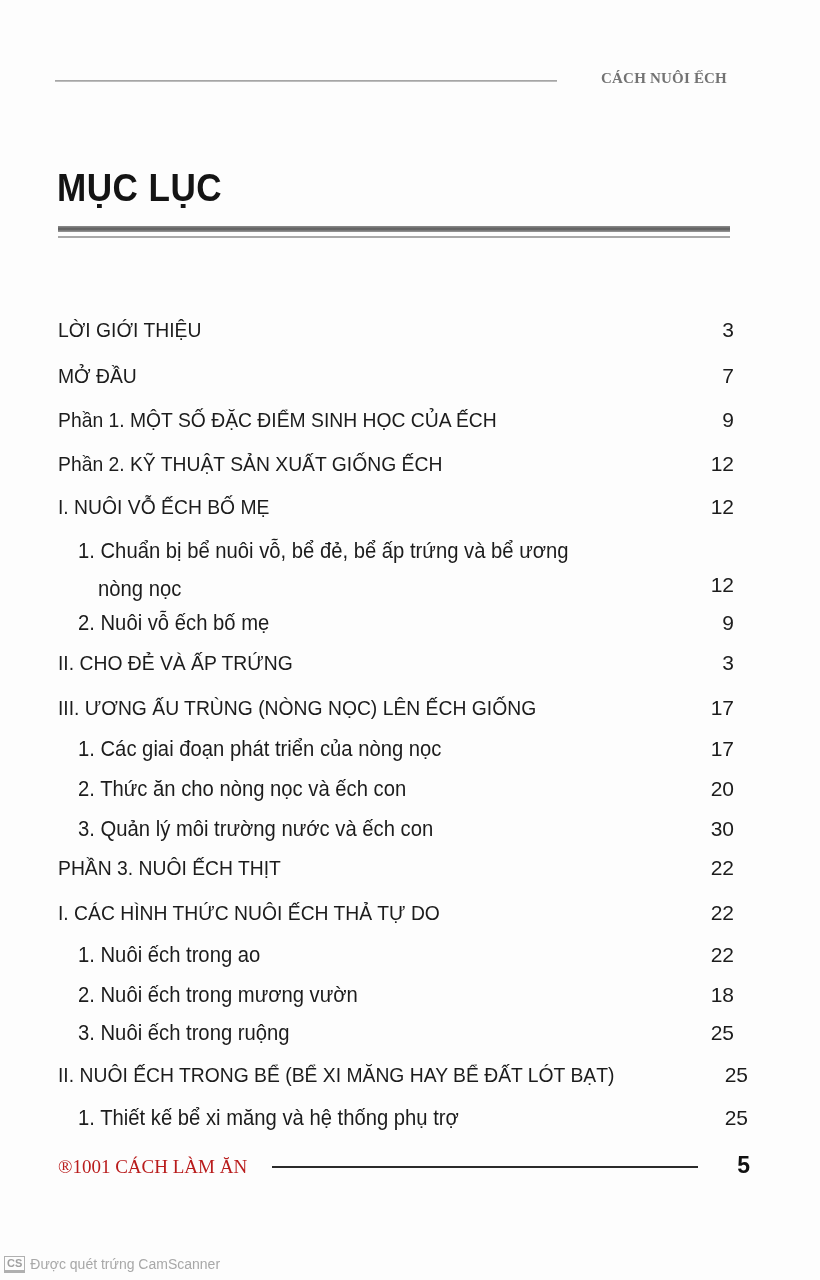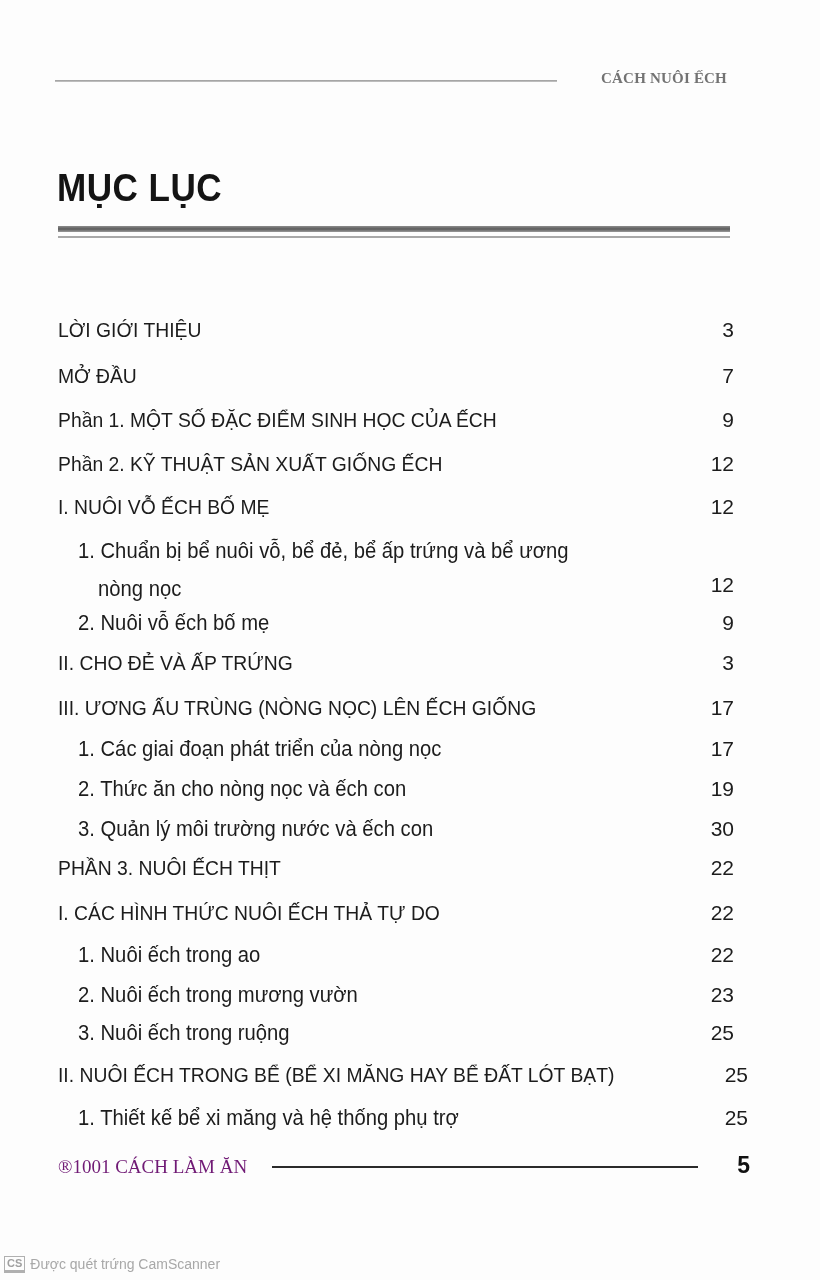--- a/index.html
+++ b/index.html
@@ -125,21 +125,21 @@
       top: 1152px;
       width: 692px;
       height: 34px;
     }
     .run-footer .series {
       position: absolute;
       left: 0;
       top: 4px;
       font-family: "Liberation Serif", "DejaVu Serif", serif;
       font-size: 19px;
-      color: #701a75;
+      color: #b91c1c;
     }
     .run-footer .rule {
       position: absolute;
       left: 214px;
       top: 14px;
       width: 426px;
       height: 2px;
       background: #2a2a2a;
     }
     .run-footer .folio {
@@ -225,41 +225,41 @@
     <div class="entry" style="top:695px">
       <span class="label">III. ƯƠNG ẤU TRÙNG (NÒNG NỌC) LÊN ẾCH GIỐNG</span>
       <span class="page-num">17</span>
     </div>
     <div class="entry sub" style="top:736px">
       <span class="label">1. Các giai đoạn phát triển của nòng nọc</span>
       <span class="page-num">17</span>
     </div>
     <div class="entry sub" style="top:776px">
       <span class="label">2. Thức ăn cho nòng nọc và ếch con</span>
-      <span class="page-num">19</span>
+      <span class="page-num">20</span>
     </div>
     <div class="entry sub" style="top:816px">
       <span class="label">3. Quản lý môi trường nước và ếch con</span>
       <span class="page-num">30</span>
     </div>
     <div class="entry" style="top:855px">
       <span class="label">PHẦN 3. NUÔI ẾCH THỊT</span>
       <span class="page-num">22</span>
     </div>
     <div class="entry" style="top:900px">
       <span class="label">I. CÁC HÌNH THỨC NUÔI ẾCH THẢ TỰ DO</span>
       <span class="page-num">22</span>
     </div>
     <div class="entry sub" style="top:942px">
       <span class="label">1. Nuôi ếch trong ao</span>
       <span class="page-num">22</span>
     </div>
     <div class="entry sub" style="top:982px">
       <span class="label">2. Nuôi ếch trong mương vườn</span>
-      <span class="page-num">23</span>
+      <span class="page-num">18</span>
     </div>
     <div class="entry sub" style="top:1020px">
       <span class="label">3. Nuôi ếch trong ruộng</span>
       <span class="page-num">25</span>
     </div>
     <div class="entry" style="top:1062px">
       <span class="label">II. NUÔI ẾCH TRONG BỂ (BỂ XI MĂNG HAY BỂ ĐẤT LÓT BẠT)</span>
       <span class="page-num" style="right:0">25</span>
     </div>
     <div class="entry sub" style="top:1105px">

